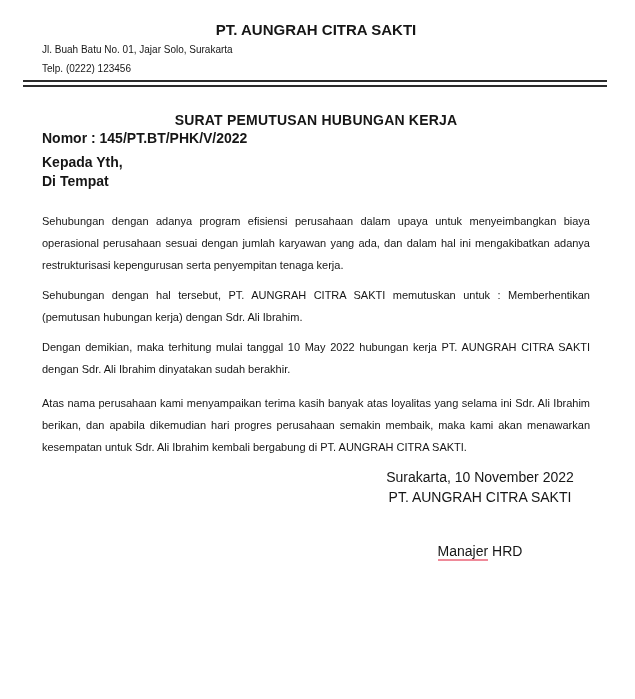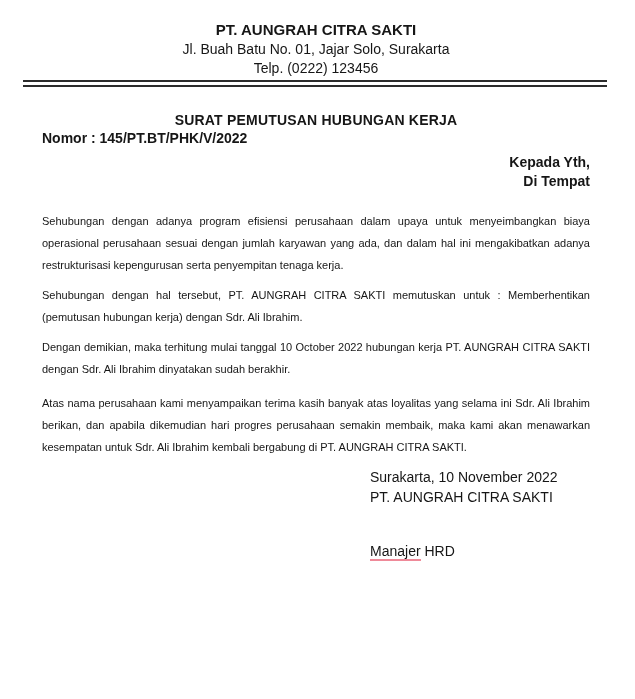--- a/index.html
+++ b/index.html
@@ -8,40 +8,40 @@
     width: 635px;
     height: 699px;
     box-sizing: border-box;
     padding: 20px 45px 8px 42px;
     background: #ffffff;
     overflow: hidden;
     font-family: "Liberation Sans", sans-serif;
     color: var(--text, #161616);
   }
   .company   { font-size: 15px; font-weight: bold; line-height: 20px; text-align: center; }
-  .addr      { font-size: 14px; line-height: 19px; text-align: center; }
+  .addr      { font-size: 10px; line-height: 19px; text-align: left; }
   .divider {
     margin-top: 2px;
     margin-left: -19px;
     margin-right: -17px;
     height: 3px;
     border-top: 2px solid var(--divider, #2b2b2b);
     border-bottom: 2px solid var(--divider, #2b2b2b);
   }
   .doc-title  { margin-top: 24px; font-size: 14px; font-weight: bold; line-height: 18px; text-align: center; letter-spacing: .2px; }
   .doc-number { font-size: 14px; font-weight: bold; line-height: 18px; text-align: left; }
-  .recipient  { margin-top: 6px; font-size: 14px; font-weight: bold; line-height: 19px; text-align: right; }
+  .recipient  { margin-top: 6px; font-size: 14px; font-weight: bold; line-height: 19px; }
   .subject    { margin-top: 14px; font-size: 14px; line-height: 19px; }
   .salutation { margin: 21px 0 0; font-size: 14px; line-height: 19px; }
   .body-par   { margin: 0; font-size: 11px; line-height: 22px; text-align: justify; }
   .p1 { margin-top: 19px; }
   .p2 { margin-top: 8px; }
   .p3 { margin-top: 8px; }
   .p4 { margin-top: 12px; }
-  .signature  { margin-top: 9px; margin-left: auto; width: 220px; text-align: left; font-size: 14px; line-height: 20px; }
+  .signature  { margin-top: 9px; margin-left: auto; width: 220px; text-align: center; font-size: 14px; line-height: 20px; }
   .signer     { margin-top: 34px; }
   .sp { border-bottom: 2px solid var(--spellcheck_underline, #ef8a99); }
 </style>
 </head>
 <body>
 
 <div class="page">
 
   <header>
     <div class="company">PT. AUNGRAH CITRA SAKTI</div>
@@ -56,21 +56,21 @@
 
   <div class="recipient">
     <div>Kepada Yth,</div>
     <div>Di Tempat</div>
   </div>
 
 
 
   <p class="body-par p1">Sehubungan dengan adanya program efisiensi perusahaan dalam upaya untuk menyeimbangkan biaya operasional perusahaan sesuai dengan jumlah karyawan yang ada, dan dalam hal ini mengakibatkan adanya restrukturisasi kepengurusan serta penyempitan tenaga kerja.</p>
   <p class="body-par p2">Sehubungan dengan hal tersebut, PT. AUNGRAH CITRA SAKTI memutuskan untuk : Memberhentikan (pemutusan hubungan kerja) dengan Sdr. Ali Ibrahim.</p>
-  <p class="body-par p3">Dengan demikian, maka terhitung mulai tanggal 10 October 2022 hubungan kerja PT. AUNGRAH CITRA SAKTI dengan Sdr. Ali Ibrahim dinyatakan sudah berakhir.</p>
+  <p class="body-par p3">Dengan demikian, maka terhitung mulai tanggal 10 May 2022 hubungan kerja PT. AUNGRAH CITRA SAKTI dengan Sdr. Ali Ibrahim dinyatakan sudah berakhir.</p>
   <p class="body-par p4">Atas nama perusahaan kami menyampaikan terima kasih banyak atas loyalitas yang selama ini Sdr. Ali Ibrahim berikan, dan apabila dikemudian hari progres perusahaan semakin membaik, maka kami akan menawarkan kesempatan untuk Sdr. Ali Ibrahim kembali bergabung di PT. AUNGRAH CITRA SAKTI.</p>
 
   <div class="signature">
     <div>Surakarta, 10 November 2022</div>
     <div>PT. AUNGRAH CITRA SAKTI</div>
     <div class="signer"><span class="sp">Manajer</span><span> HRD</span></div>
   </div>
 
 </div>
 

